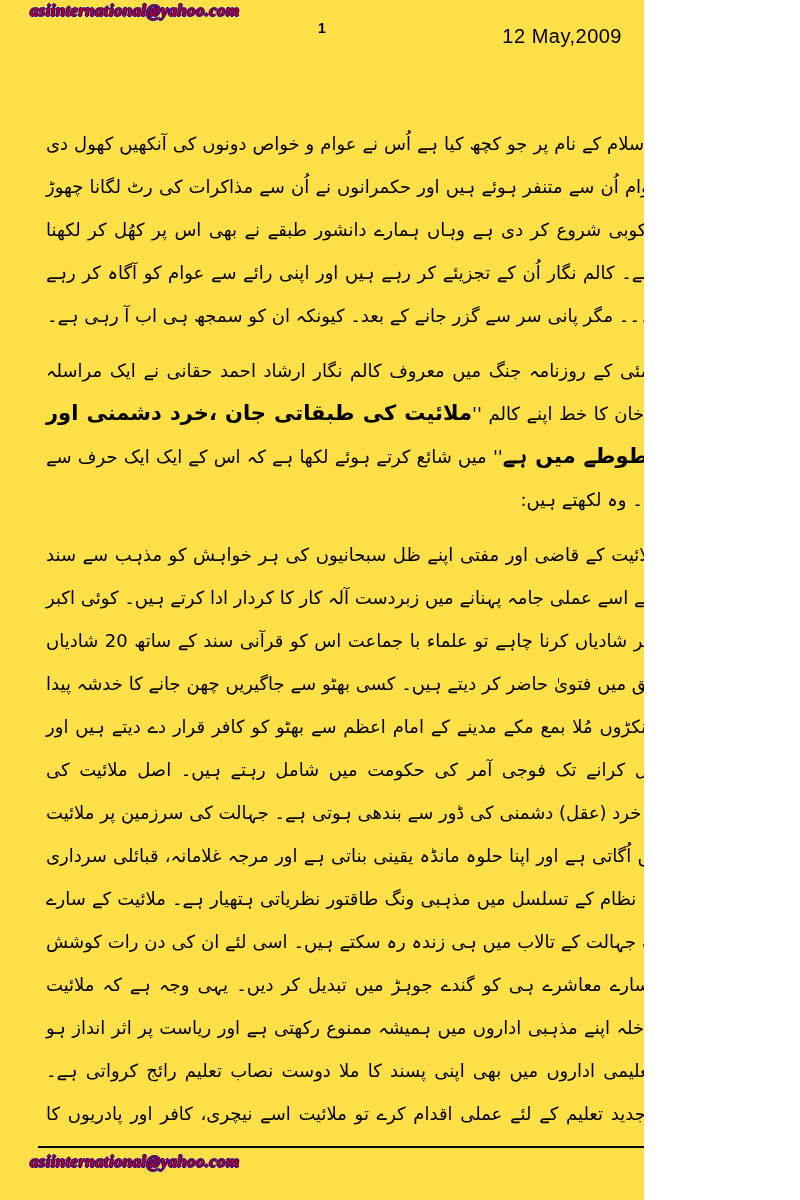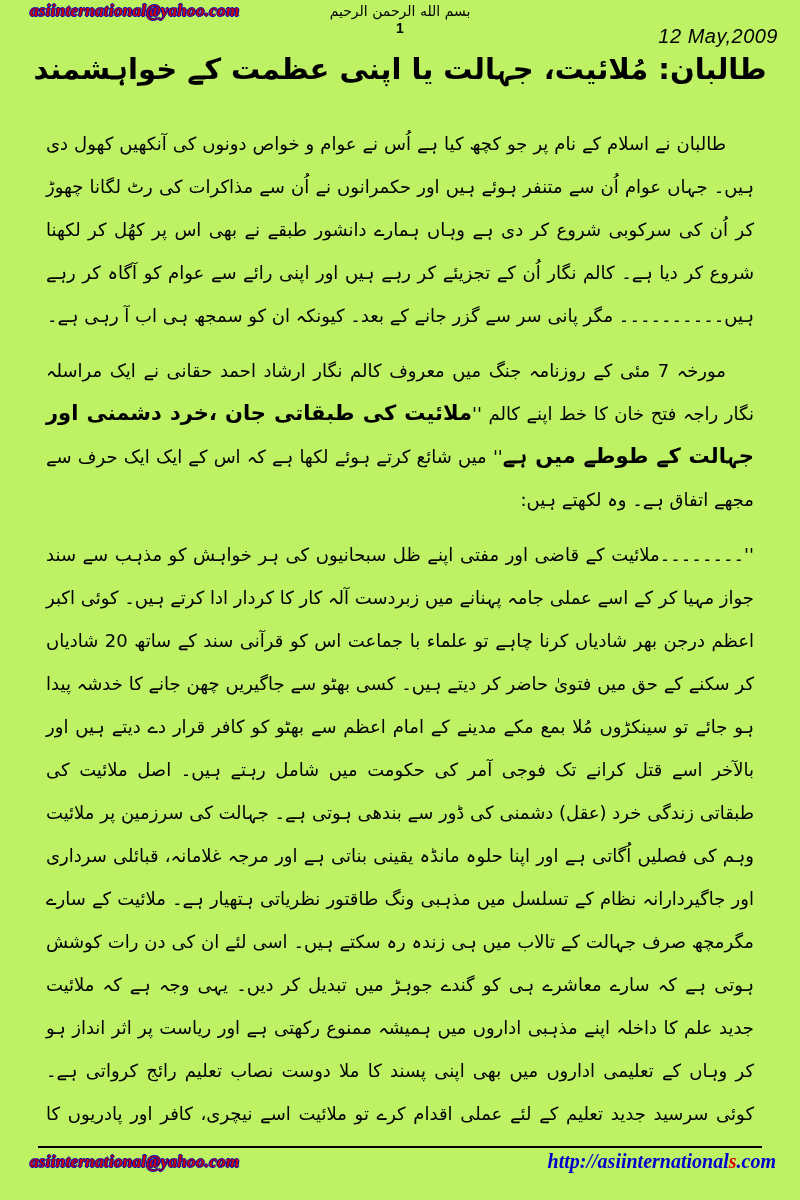--- a/index.html
+++ b/index.html
@@ -1,19 +1,19 @@
 <!DOCTYPE html>
 <html lang="ur"><head>
 <meta charset="utf-8">
 <style>
   html,body { margin:0; padding:0; background:#ffffff; }
   .page {
     position:relative;
-    width:800px; height:1200px;
-    background:#bef264;
+    width:644px; height:1200px;
+    background:#fde047;
     overflow:hidden;
     font-family:"DejaVu Sans", sans-serif;
   }
 
   
   .hdr-email {
     position:absolute; top:1px; left:30px;
     font-family:"Liberation Serif", serif;
     font-style:italic; font-weight:bold;
     font-size:17px; letter-spacing:0.3px;
@@ -28,21 +28,21 @@
   }
   .page-num {
     position:absolute; top:20px; left:0; right:0;
     text-align:center;
     font-family:"Liberation Sans", sans-serif;
     font-size:14px; font-weight:bold; color:#000;
   }
   .date {
     position:absolute; top:25px; right:22px;
     font-family:"Liberation Sans", sans-serif;
-    font-size:20px; color:#000; letter-spacing:0.5px;font-style:italic;
+    font-size:20px; color:#000; letter-spacing:0.5px;
   }
 
   
   .title {
     position:absolute; top:52px; left:0; right:0;
     text-align:center; direction:rtl;
     font-size:29px; font-weight:bold; color:#000;
     font-family:"DejaVu Sans", sans-serif;
   }
 
@@ -80,29 +80,26 @@
     cursor:pointer;
   }
   .ftr-url .red-s { color:#dd0000; }
 </style>
 </head>
 <body>
 
 <div class="page">
 
   <div class="hdr-email">asiinternational@yahoo.com</div>
-  <div class="bismillah">بسم الله الرحمن الرحيم</div>
   <div class="page-num">1</div>
   <div class="date">12 May,2009</div>
 
-  <div class="title">طالبان: مُلائیت، جہالت یا اپنی عظمت کے خواہشمند</div>
 
   <div class="article">
     <p class="indent">طالبان نے اسلام کے نام پر جو کچھ کیا ہے اُس نے عوام و خواص دونوں کی آنکھیں کھول دی ہیں۔ جہاں عوام اُن سے متنفر ہوئے ہیں اور حکمرانوں نے اُن سے مذاکرات کی رٹ لگانا چھوڑ کر اُن کی سرکوبی شروع کر دی ہے وہاں ہمارے دانشور طبقے نے بھی اس پر کھُل کر لکھنا شروع کر دیا ہے۔ کالم نگار اُن کے تجزیئے کر رہے ہیں اور اپنی رائے سے عوام کو آگاہ کر رہے ہیں۔۔۔۔۔۔۔۔۔۔ مگر پانی سر سے گزر جانے کے بعد۔ کیونکہ ان کو سمجھ ہی اب آ رہی ہے۔</p>
     <p class="indent"><span>مورخہ 7 مئی کے روزنامہ جنگ میں معروف کالم نگار ارشاد احمد حقانی نے ایک مراسلہ نگار راجہ فتح خان کا خط اپنے کالم ''</span><span class="inline-bold">ملائیت کی طبقاتی جان ،خرد دشمنی اور جہالت کے طوطے میں ہے</span><span>'' میں شائع کرتے ہوئے لکھا ہے کہ اس کے ایک ایک حرف سے مجھے اتفاق ہے۔ وہ لکھتے ہیں:</span></p>
     <p>''۔۔۔۔۔۔۔۔ملائیت کے قاضی اور مفتی اپنے ظل سبحانیوں کی ہر خواہش کو مذہب سے سند جواز مہیا کر کے اسے عملی جامہ پہنانے میں زبردست آلہ کار کا کردار ادا کرتے ہیں۔ کوئی اکبر اعظم درجن بھر شادیاں کرنا چاہے تو علماء با جماعت اس کو قرآنی سند کے ساتھ 20 شادیاں کر سکنے کے حق میں فتویٰ حاضر کر دیتے ہیں۔ کسی بھٹو سے جاگیریں چھن جانے کا خدشہ پیدا ہو جائے تو سینکڑوں مُلا بمع مکے مدینے کے امام اعظم سے بھٹو کو کافر قرار دے دیتے ہیں اور بالآخر اسے قتل کرانے تک فوجی آمر کی حکومت میں شامل رہتے ہیں۔ اصل ملائیت کی طبقاتی زندگی خرد (عقل) دشمنی کی ڈور سے بندھی ہوتی ہے۔ جہالت کی سرزمین پر ملائیت وہم کی فصلیں اُگاتی ہے اور اپنا حلوہ مانڈہ یقینی بناتی ہے اور مرجہ غلامانہ، قبائلی سرداری اور جاگیردارانہ نظام کے تسلسل میں مذہبی ونگ طاقتور نظریاتی ہتھیار ہے۔ ملائیت کے سارے مگرمچھ صرف جہالت کے تالاب میں ہی زندہ رہ سکتے ہیں۔ اسی لئے ان کی دن رات کوشش ہوتی ہے کہ سارے معاشرے ہی کو گندے جوہڑ میں تبدیل کر دیں۔ یہی وجہ ہے کہ ملائیت جدید علم کا داخلہ اپنے مذہبی اداروں میں ہمیشہ ممنوع رکھتی ہے اور ریاست پر اثر انداز ہو کر وہاں کے تعلیمی اداروں میں بھی اپنی پسند کا ملا دوست نصاب تعلیم رائج کرواتی ہے۔ کوئی سرسید جدید تعلیم کے لئے عملی اقدام کرے تو ملائیت اسے نیچری، کافر اور پادریوں کا ایجنٹ قرار دے کر مسلمانوں کو جدید تعلیم سے روکتی ہے۔ ہمارے ہاں جو تعلیمی ادارے بموں سے اُڑائے جا رہے ہیں، ٹی وی اور ویڈیو شاپس جلائی جا رہی ہیں حتیٰ کہ پولیو قطرے پلانے والے سٹاف کو قتل کر دیا جاتا ہے تو یہ حقیقت میں ملائیت اپنی طبقاتی بقا کی آخری جنگ لڑ رہی ہے۔ جاہل اور وحشی مُلّا اس خوش فہمی میں ہے کہ وہ ملائیت کی فتح کے لئے آزادانہ طور پر خود یہ جنگ لڑ رہا ہے۔ پی این اے (1977 میں بھٹو کے خلاف قومی اتحاد) کی تحریک والے بھی لوگوں کو یہی باور کراتے تھے کہ یہ خالص قومی جمہوری تحریک ہے اور طالبان بھی اسی خود فریبی میں مبتلا تھے کہ وہ واقعی جہاد کر رہے ہیں اور روس کی شکست وہ آج بھی اپنا کارنامہ باور کرتے ہیں مگر حقیقت میں پی این اے اور طالبان دانستہ یا نادانستہ اپنے مربی آقاؤں کے ہاتھوں ان</p>
   </div>
 
   <div class="footer-line"></div>
   <div class="ftr-email">asiinternational@yahoo.com</div>
-  <div class="ftr-url"><span>http://asiinternational</span><span class="red-s">s</span><span>.com</span></div>
 
 </div>
 
 </body></html>

